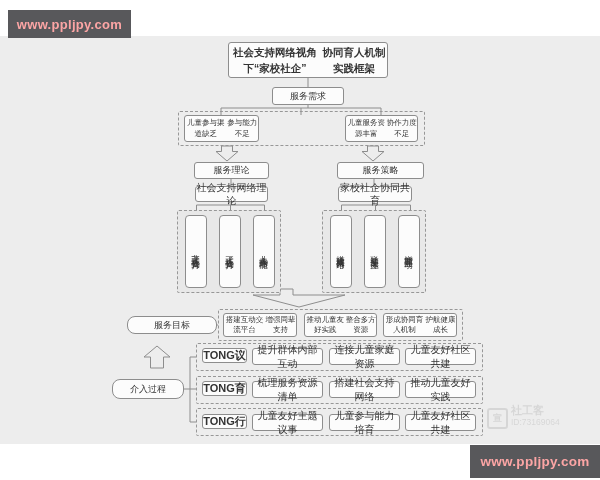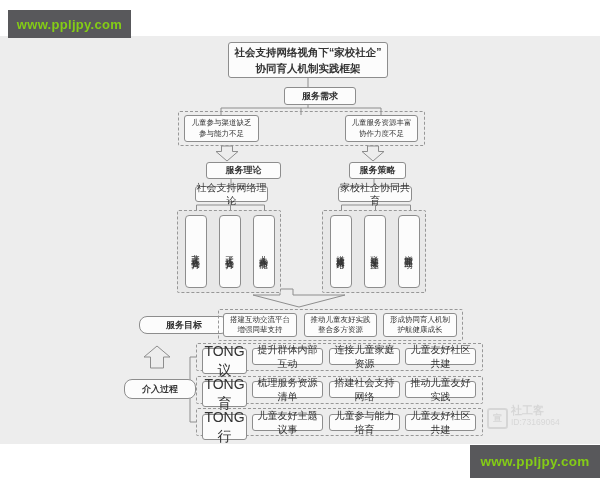--- a/index.html
+++ b/index.html
@@ -1,64 +1,64 @@
 <!DOCTYPE html>
 <html><head>
 <meta charset="utf-8">
 <style>
   html,body{margin:0;padding:0;background:#fff;}
   #canvas{position:relative;width:600px;height:480px;background:#ffffff;overflow:hidden;
           font-family:"Liberation Sans","DejaVu Sans",sans-serif;color:#333;}
   #diagram-bg{position:absolute;left:0;top:36px;width:600px;height:408px;background:#ededed;}
   svg.lines{position:absolute;left:0;top:0;width:600px;height:480px;pointer-events:none;}
   .bx{position:absolute;background:#fcfcfc;border:1px solid #8d8d8d;border-radius:3px;
-      box-sizing:border-box;display:flex;flex-direction:column;align-items:center;
+      box-sizing:border-box;display:flex;flex-direction:row;align-items:center;
       justify-content:center;text-align:center;line-height:1.35;}
   .dash{position:absolute;border:1px dashed #979797;border-radius:2px;box-sizing:border-box;background:transparent;}
-  .bold{font-weight:bold;margin-left:12px;}
+  .bold{font-weight:normal;}
   .t75{font-size:7.5px;}
   .t8{font-size:10px;}
   .t9{font-size:9px;}
   
   #title{left:228px;top:42px;width:160px;height:36px;font-size:10.5px;font-weight:bold;line-height:1.55;}
   #demand{left:272px;top:87px;width:72px;height:18px;}
   
   #contA{left:178px;top:111px;width:247px;height:35px;}
   #a1{left:184px;top:115px;width:75px;height:27px;}
   #a2{left:265px;top:115px;width:72px;height:27px;}
   #a3{left:345px;top:115px;width:73px;height:27px;}
   
   #theory{left:194px;top:162px;width:75px;height:17px;}
-  #strategy{left:337px;top:162px;width:57px;height:17px;}
+  #strategy{left:337px;top:162px;width:87px;height:17px;}
   #theorySub{left:195px;top:186px;width:73px;height:16px;}
   #strategySub{left:338px;top:186px;width:74px;height:16px;}
   
   #contB{left:177px;top:210px;width:104px;height:83px;background:#e8e8e8;}
   #contC{left:322px;top:210px;width:104px;height:83px;background:#e8e8e8;}
   .vcol{position:absolute;top:215px;width:22px;height:73px;background:#fcfcfc;border:1px solid #8d8d8d;
         border-radius:4px;box-sizing:border-box;display:flex;align-items:center;justify-content:center;
         writing-mode:vertical-rl;text-orientation:upright;font-size:8.5px;letter-spacing:1px;}
   #b1{left:185px;} #b2{left:219px;} #b3{left:253px;}
   #c1{left:330px;} #c2{left:364px;} #c3{left:398px;}
   
   #goal{left:127px;top:316px;width:90px;height:18px;border-radius:8px;}
   #contD{left:218px;top:309px;width:245px;height:32px;}
   #d1{left:223px;top:313px;width:74px;height:24px;}
   #d2{left:304px;top:313px;width:73px;height:24px;}
   #d3{left:383px;top:313px;width:74px;height:24px;}
   
   #interv{left:112px;top:379px;width:72px;height:20px;border-radius:8px;}
   .rowc{left:196px;width:287px;height:28px;}
   #row1c{top:343px;} #row2c{top:376px;} #row3c{top:408px;}
-  .rlab{left:202px;width:45px;height:26px;font-size:14px;font-weight:normal;}
+  .rlab{left:202px;width:45px;height:15px;font-size:11px;font-weight:bold;}
   .ritem{width:71px;height:17px;font-size:10px;}
   .rt1{top:348px;} .rt2{top:381px;} .rt3{top:414px;}
   .ri1{left:252px;} .ri2{left:329px;} .ri3{left:405px;}
   
-  .wmbar{position:absolute;background:#58585b;color:#84cc16;display:flex;align-items:center;
+  .wmbar{position:absolute;background:#58585b;color:#fca5a5;display:flex;align-items:center;
          justify-content:center;font-size:13px;font-weight:600;letter-spacing:.3px;}
   #wmTop{left:8px;top:10px;width:123px;height:28px;}
   #wmBot{left:470px;top:445px;width:130px;height:33px;font-size:13.5px;}
   #cornerLogo{position:absolute;left:487px;top:404px;width:90px;height:30px;opacity:.22;color:#8a8a8a;
               display:flex;align-items:flex-start;gap:3px;}
   #cornerLogo .sq{width:17px;height:17px;border:2px solid #8a8a8a;border-radius:3px;margin-top:4px;
                   display:flex;align-items:center;justify-content:center;font-size:9px;font-weight:bold;}
   #cornerLogo .txt{display:flex;flex-direction:column;line-height:1.2;}
   #cornerLogo .nm{font-size:11px;font-weight:bold;}
   #cornerLogo .id{font-size:8.5px;}

